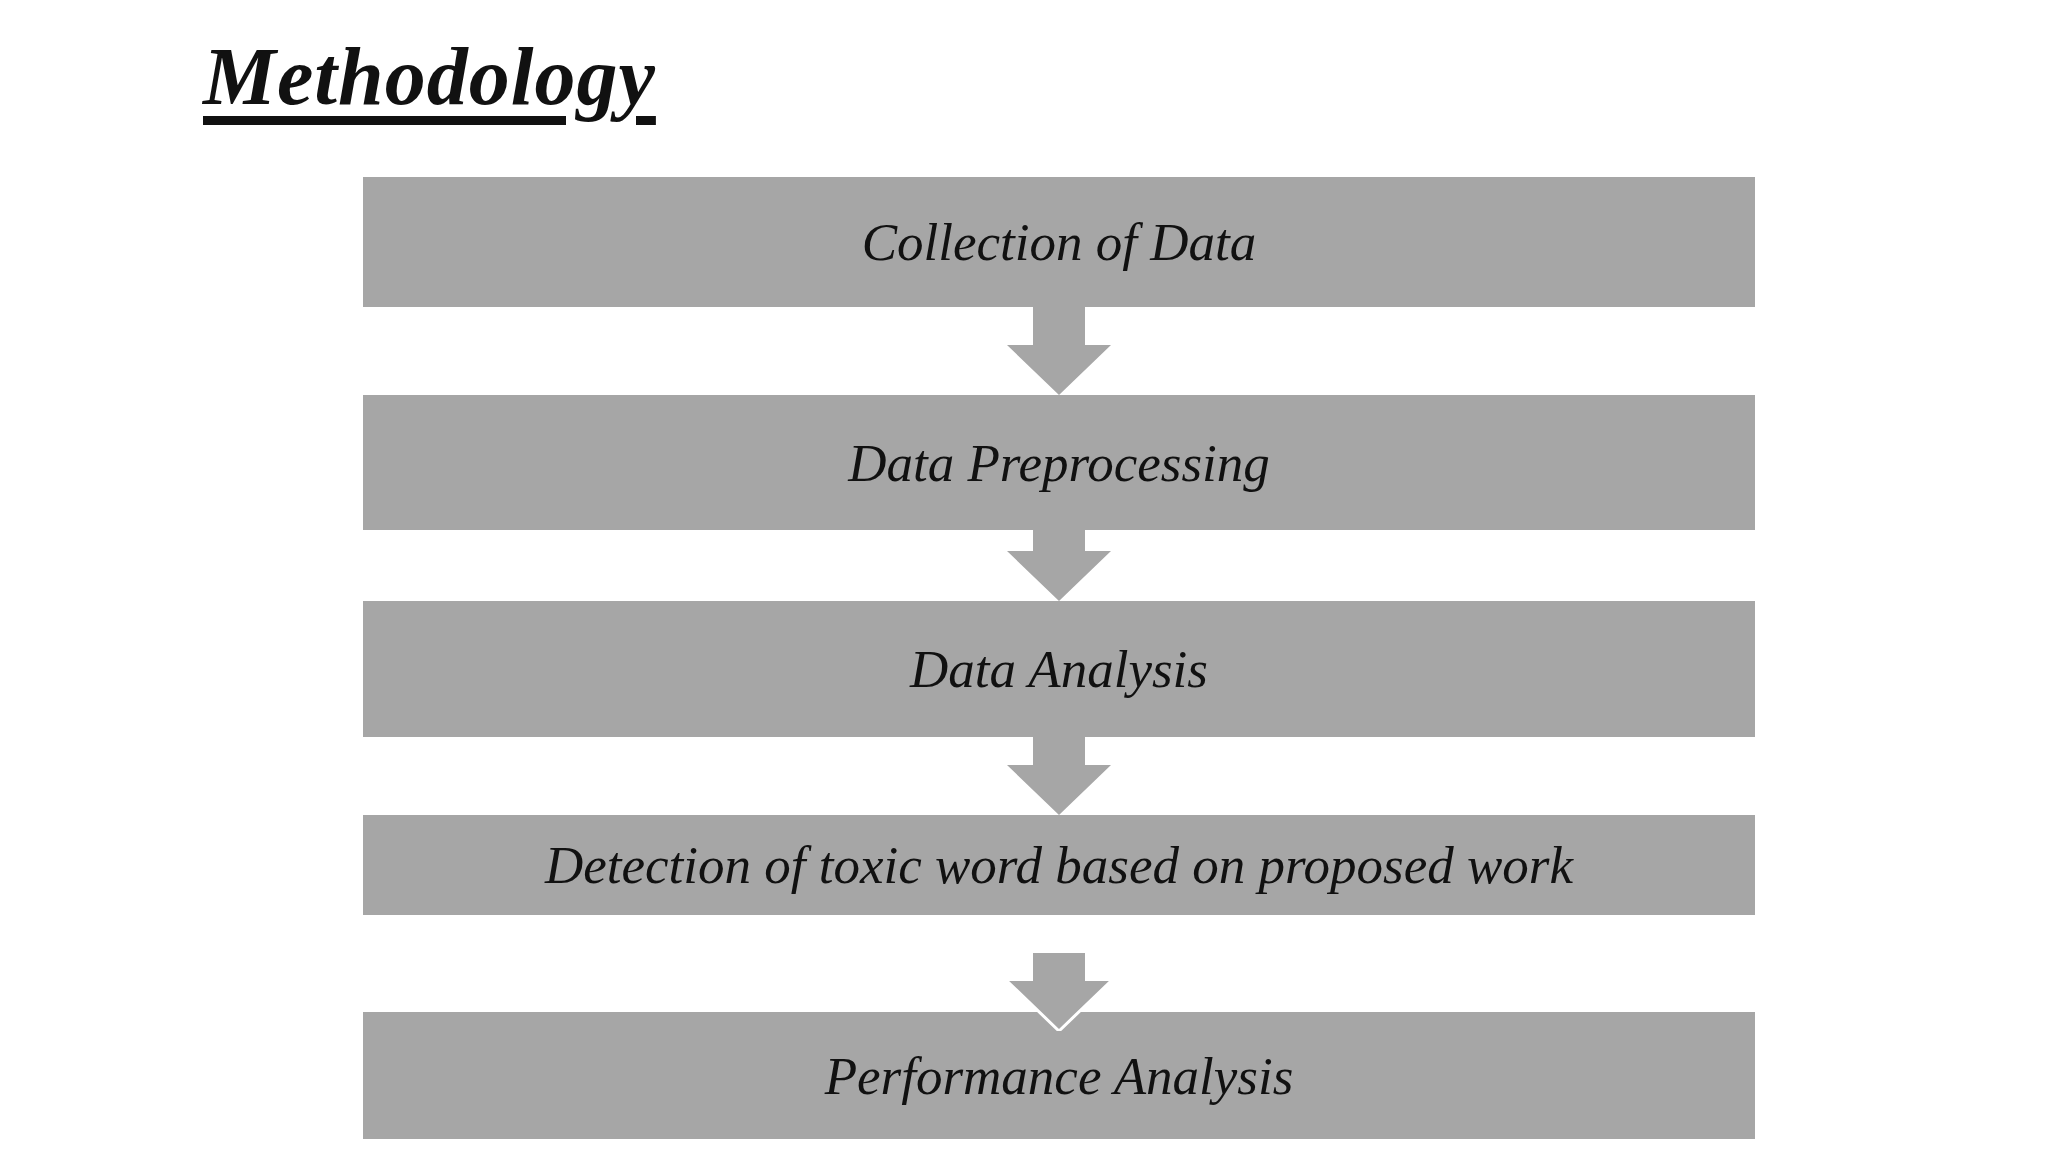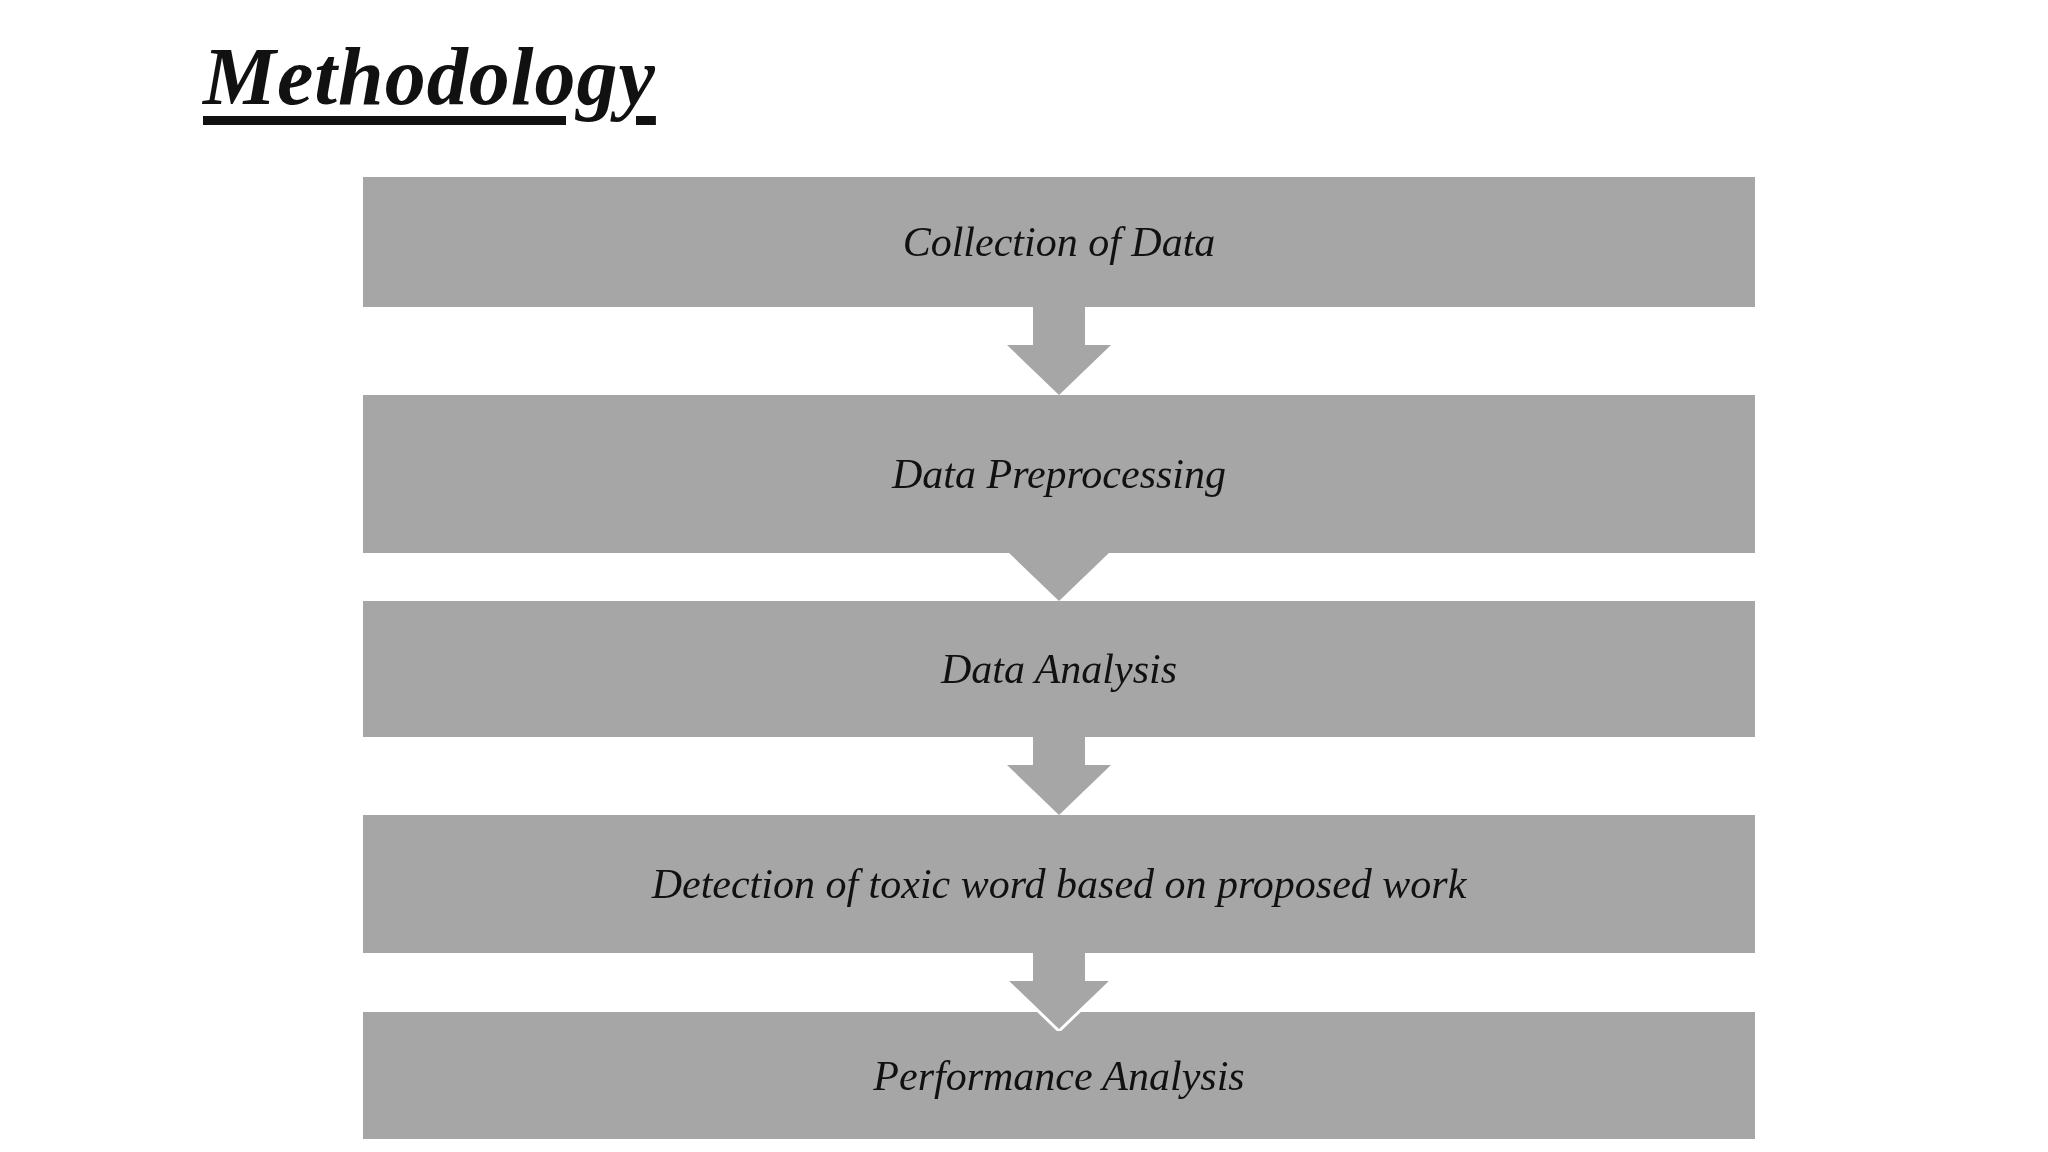--- a/index.html
+++ b/index.html
@@ -34,29 +34,29 @@
   .step-box {
     position: absolute;
     left: 363px;
     width: 1392px;
     background: var(--box-fill);
     display: flex;
     align-items: center;
     justify-content: center;
   }
   .step-label {
-    font-size: 42px;
+    font-size: 53px;
     color: var(--text);
     text-align: center;
     white-space: nowrap;
   }
   .box-1 { top: 177px;  height: 130px; }
-  .box-2 { top: 395px;  height: 158px; }
+  .box-2 { top: 395px;  height: 135px; }
   .box-3 { top: 601px;  height: 136px; align-items: center; }
-  .box-4 { top: 815px;  height: 138px; }
+  .box-4 { top: 815px;  height: 100px; }
   .box-5 { top: 1012px; height: 127px; justify-content: center; }
   .arrow {
     position: absolute;
     left: 1007px;
     z-index: 2;
     display: block;
   }
   .arrow polygon { fill: var(--arrow-fill); }
   .arrow path {
     fill: none;

